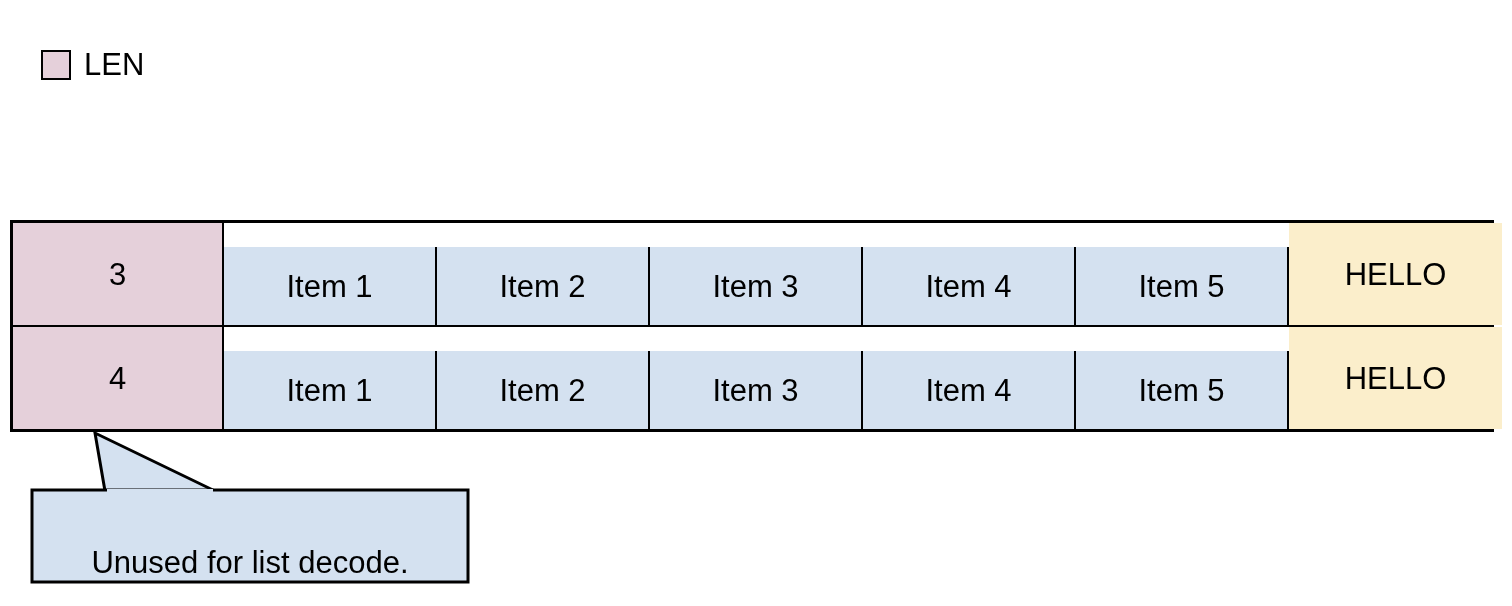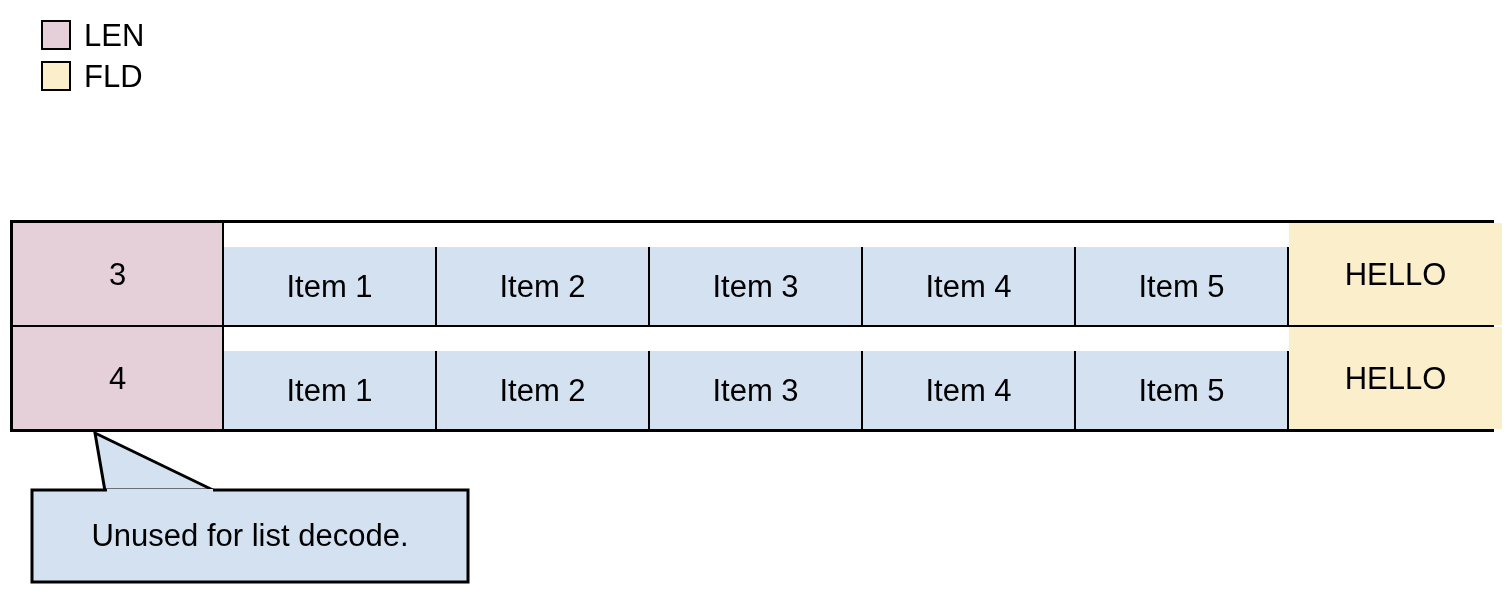--- a/index.html
+++ b/index.html
@@ -18,21 +18,23 @@
   }
 
   
   #legend {
     position: absolute;
     left: 41px;
     top: 20px;
   }
   .legend-row {
     display: flex;
+    align-items: center;
     height: 41px;
+    margin-top: 24px;
   }
   .legend-swatch {
     width: 30px;
     height: 30px;
     box-sizing: border-box;
     border: 2px solid #000000;
     flex: 0 0 auto;
   }
   .legend-label {
     margin-left: 13px;
@@ -90,43 +92,39 @@
     height: 606px;
     pointer-events: none;
   }
   #callout-text {
     position: absolute;
     left: 32px;
     top: 490px;
     width: 436px;
     height: 92px;
     display: flex;
-    align-items: center;
+    align-items: flex-end;
     justify-content: center;
     font-size: 31px;
     line-height: 38px;
     text-align: center;
     white-space: nowrap;
   }
 </style>
 </head>
 <body style="background: rgb(255, 255, 255);">
 
 <div id="legend">
 
   <div class="legend-row">
     <span class="legend-swatch" style="background-color: rgb(229, 208, 218);"></span>
     <span class="legend-label">LEN</span>
   </div>
 
 
-  <div class="legend-row">
-    <span class="legend-swatch" style="background-color: rgb(251, 238, 203);"></span>
-    <span class="legend-label">FLD</span>
-  </div>
 
 </div>
 
 <div id="record-table">
 
   <div class="table-row row-top">
     <div class="cell col-len" style="background-color: rgb(229, 208, 218);">3</div>
     <div class="cell col-lst" style="background-color: rgb(212, 225, 240);">Item 1</div>
     <div class="cell col-lst" style="background-color: rgb(212, 225, 240);">Item 2</div>
     <div class="cell col-lst" style="background-color: rgb(212, 225, 240);">Item 3</div>

